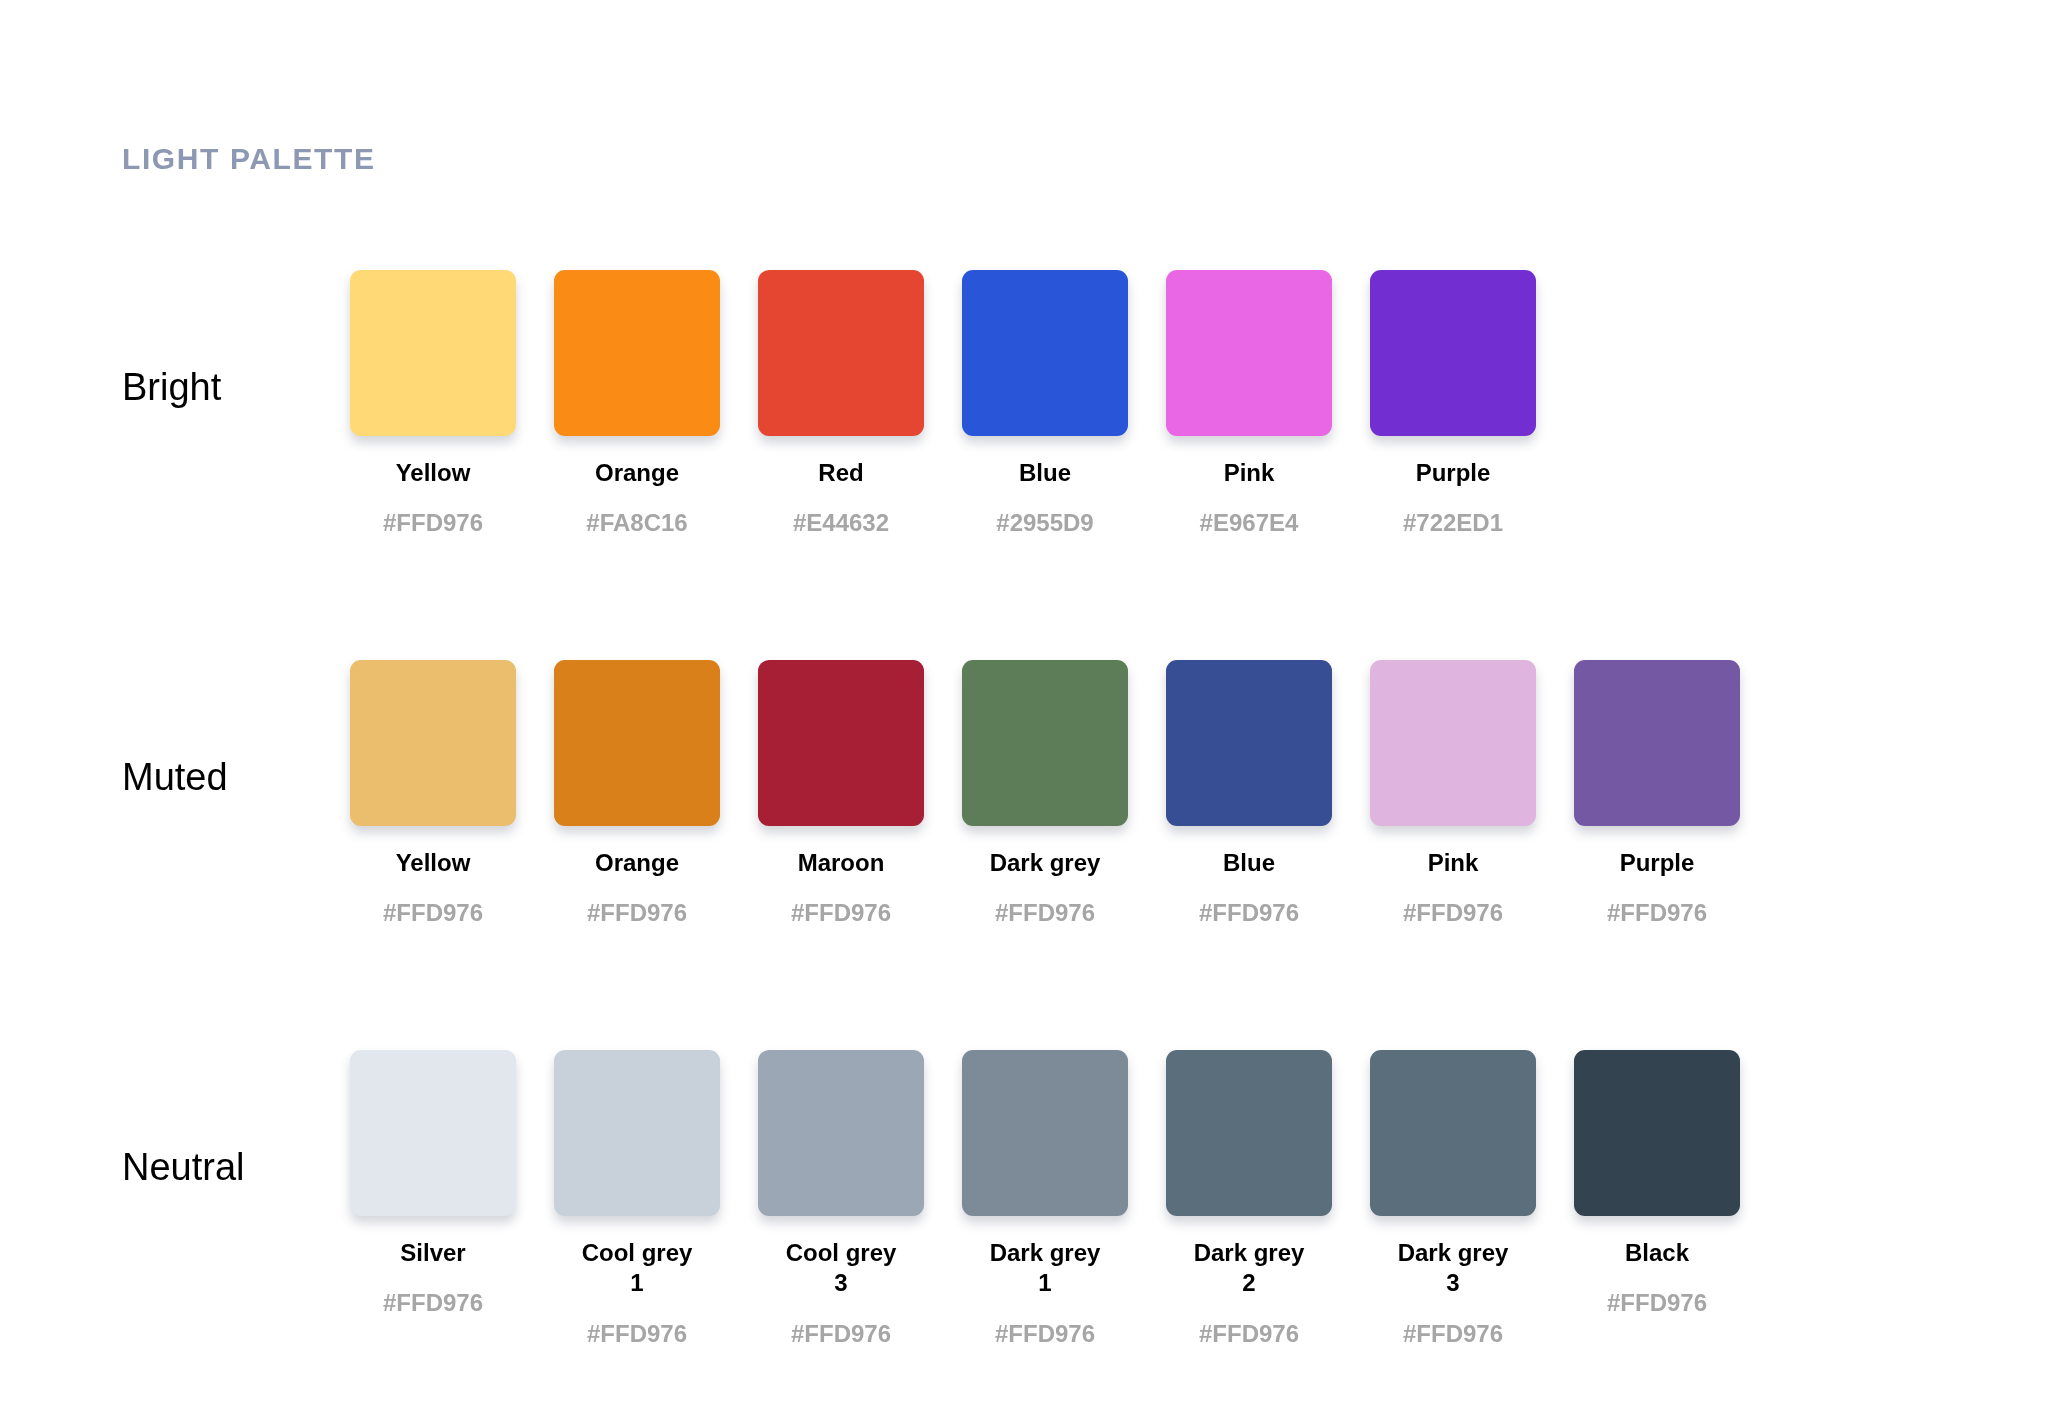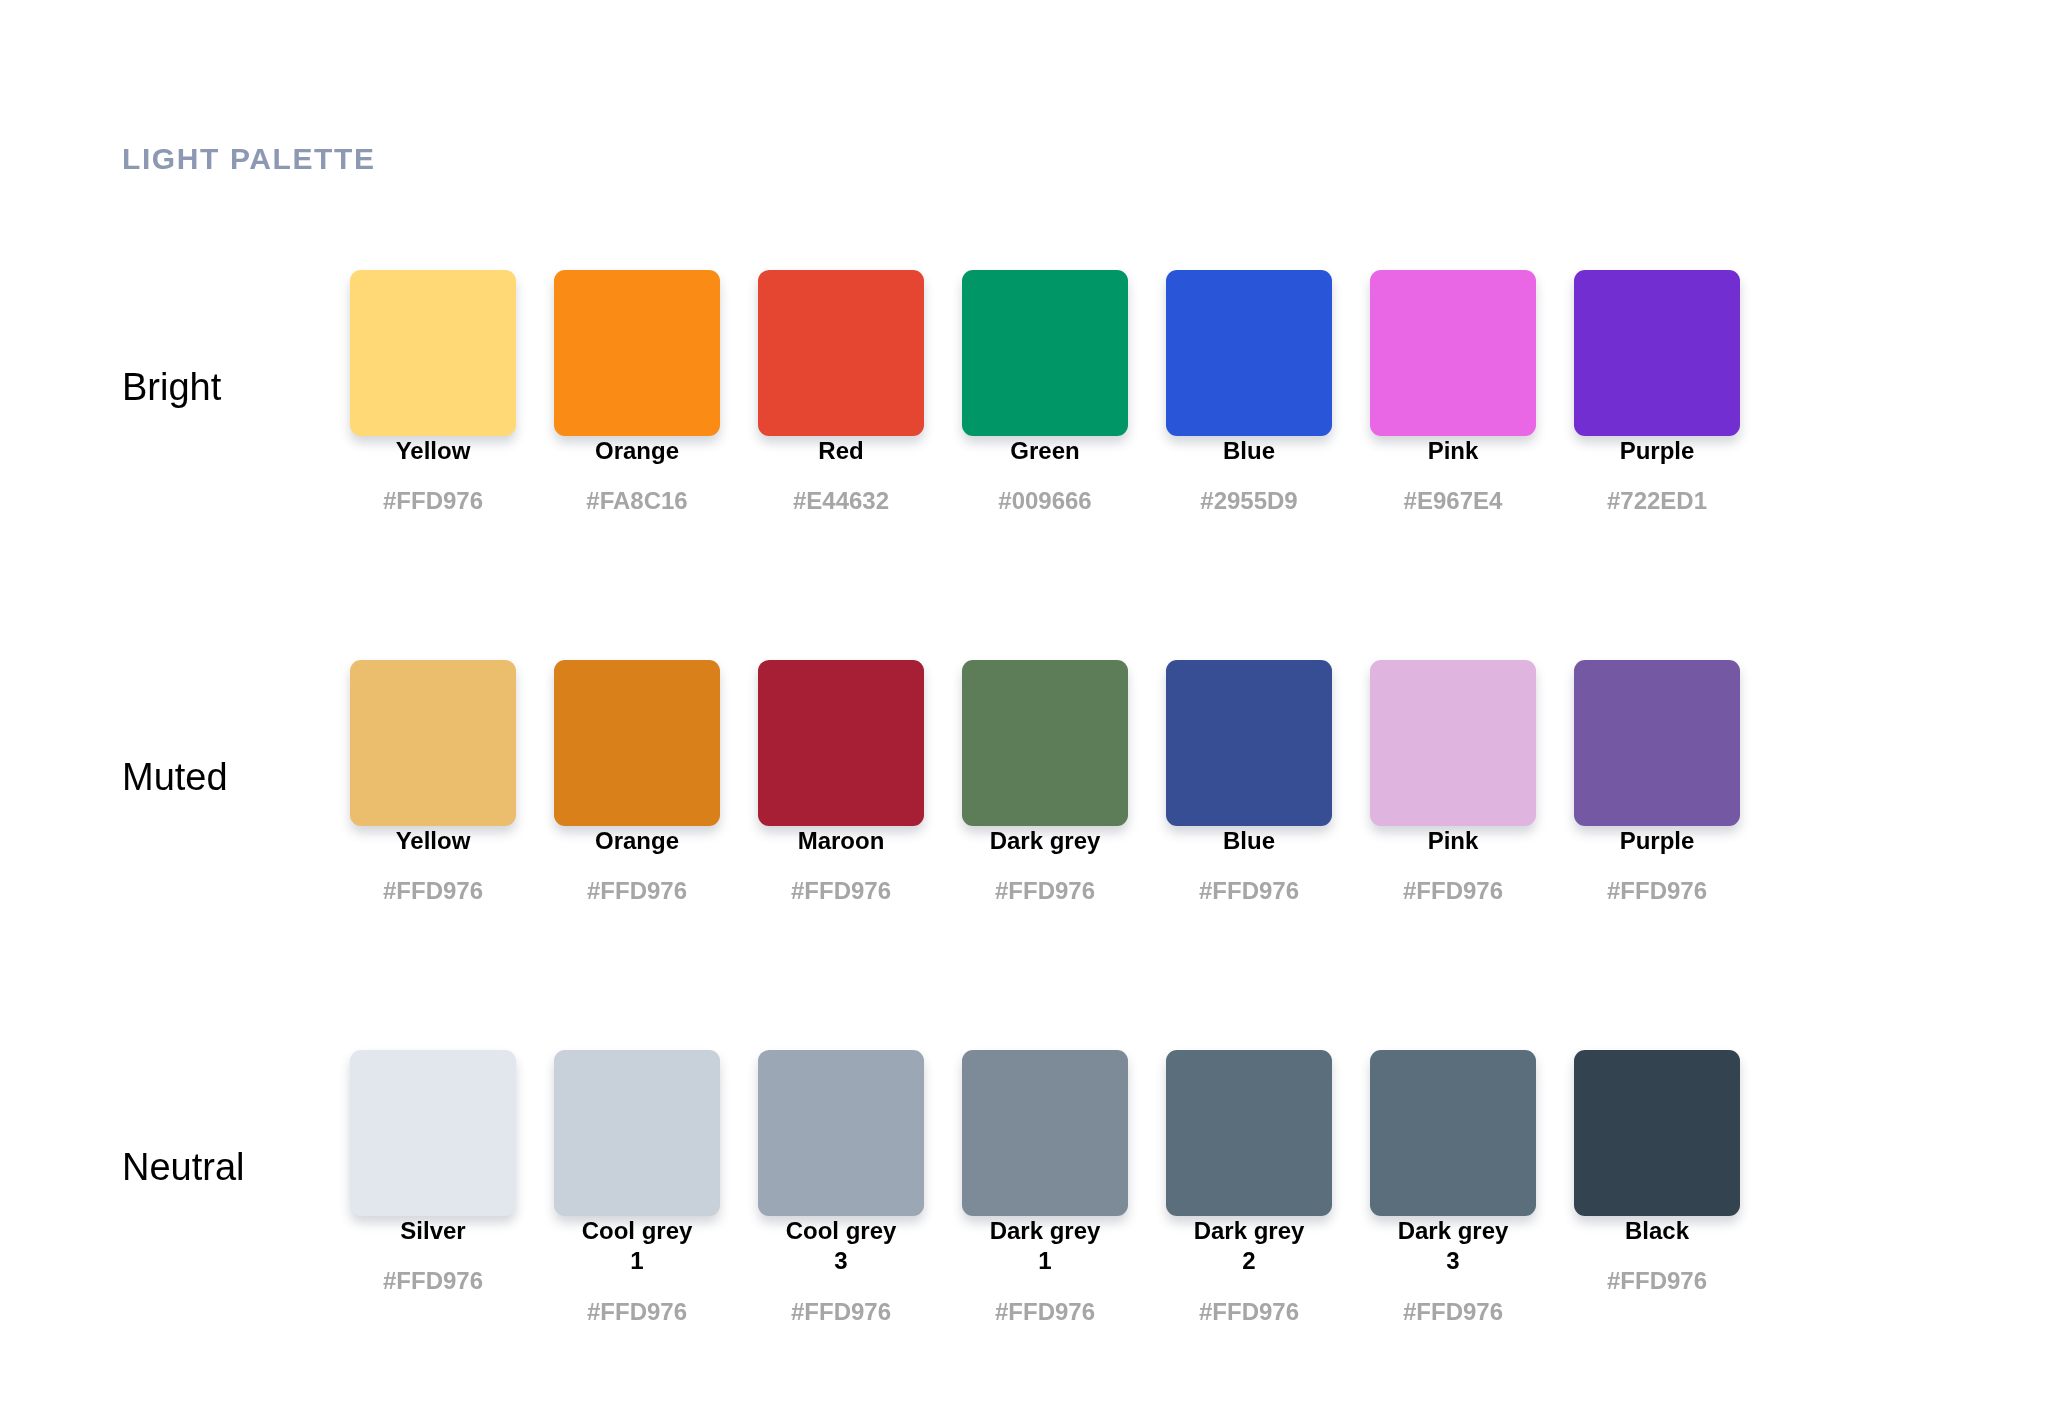--- a/index.html
+++ b/index.html
@@ -74,20 +74,21 @@
   }
 
   .swatch-chip {
     width: 166px;
     height: 166px;
     border-radius: 11px;
     box-shadow: 0 7px 11px rgba(60, 70, 90, 0.22);
   }
 
   .swatch-name {
+    margin-top: 22px;
     font-size: 24px;
     font-weight: bold;
     color: #000000;
     line-height: 1.27;
     text-align: center;
     max-width: 130px;
   }
 
   .swatch-hex {
     margin-top: 20px;
@@ -118,25 +119,20 @@
             <div class="swatch-chip" style="background-color: rgb(250, 140, 22);"></div>
             <div class="swatch-name">Orange</div>
             <div class="swatch-hex">#FA8C16</div>
           </div>
           <div class="swatch-cell">
             <div class="swatch-chip" style="background-color: rgb(228, 70, 50);"></div>
             <div class="swatch-name">Red</div>
             <div class="swatch-hex">#E44632</div>
           </div>
           <div class="swatch-cell">
-            <div class="swatch-chip" style="background-color: rgb(0, 150, 102);"></div>
-            <div class="swatch-name">Green</div>
-            <div class="swatch-hex">#009666</div>
-          </div>
-          <div class="swatch-cell">
             <div class="swatch-chip" style="background-color: rgb(41, 85, 217);"></div>
             <div class="swatch-name">Blue</div>
             <div class="swatch-hex">#2955D9</div>
           </div>
           <div class="swatch-cell">
             <div class="swatch-chip" style="background-color: rgb(233, 103, 228);"></div>
             <div class="swatch-name">Pink</div>
             <div class="swatch-hex">#E967E4</div>
           </div>
           <div class="swatch-cell">

